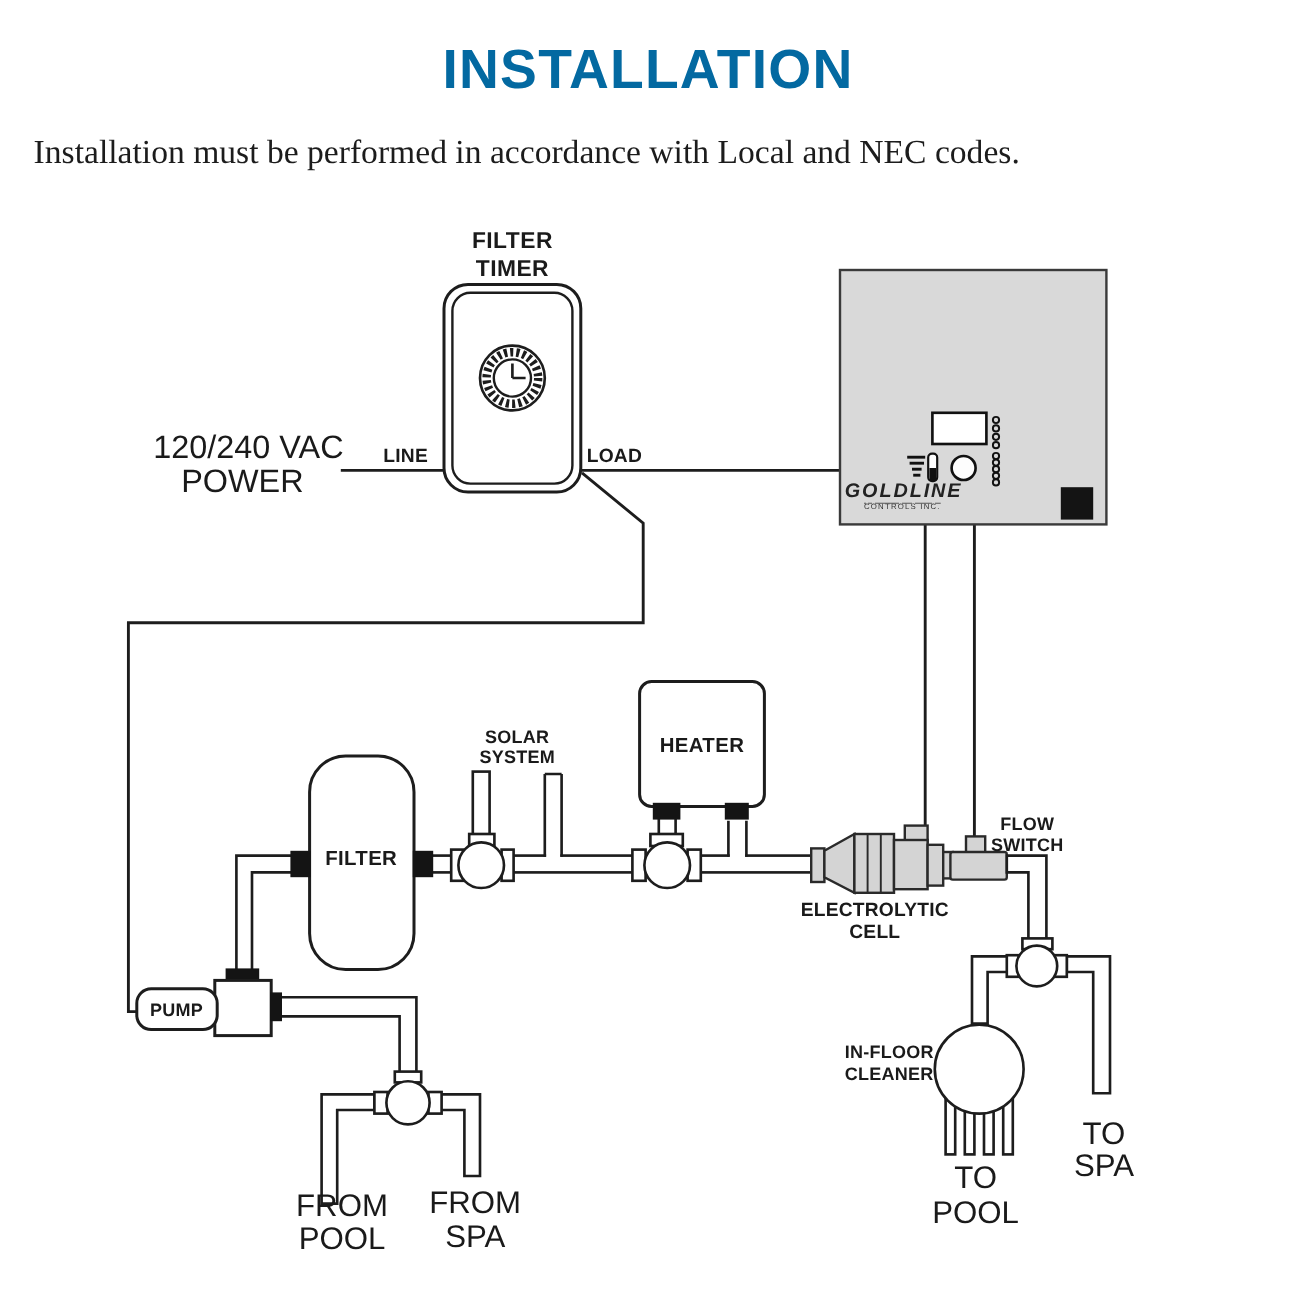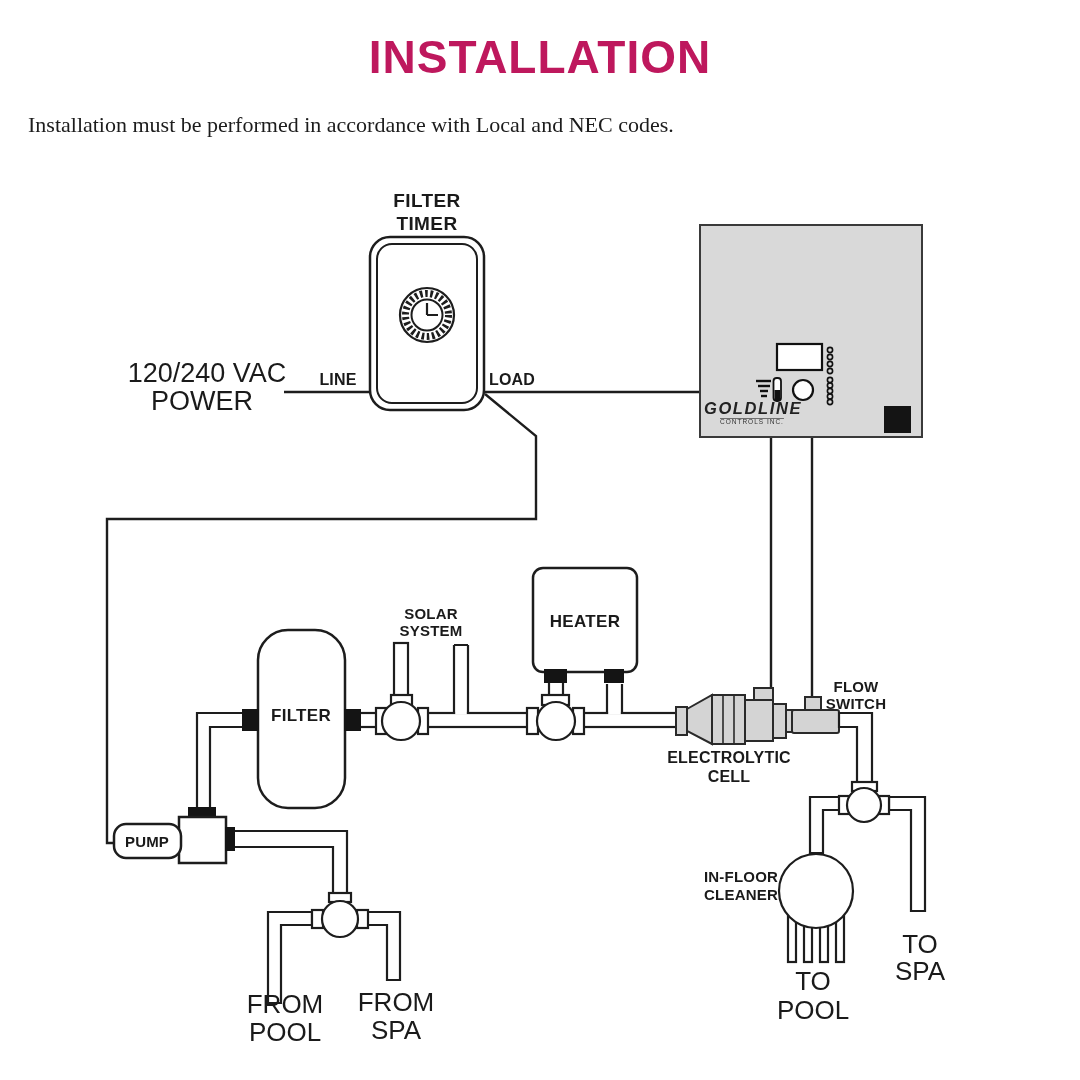--- a/index.html
+++ b/index.html
@@ -1,22 +1,22 @@
 <!DOCTYPE html>
 <html><head>
 <meta charset="utf-8">
 <style>
   html,body{margin:0;padding:0;background:#ffffff;}
   .page{position:relative;width:1080px;height:1080px;background:#ffffff;overflow:hidden;
         font-family:"Liberation Sans",sans-serif;color:#1a1a1a;}
   .title{position:absolute;left:0;top:30px;width:1080px;text-align:center;margin:0;
          font-family:"Liberation Sans",sans-serif;font-weight:bold;font-size:46px;
-         letter-spacing:1px;color:#be185d;}
+         letter-spacing:1px;color:#0369a1;}
   .subtitle{position:absolute;left:28px;top:112px;width:1000px;margin:0;
-            font-family:"Liberation Serif",serif;font-size:22px;color:#1c1c1c;}
+            font-family:"Liberation Serif",serif;font-size:28px;color:#1c1c1c;}
   svg{position:absolute;left:0;top:0;}
   svg text{font-family:"Liberation Sans",sans-serif;fill:#1a1a1a;}
   .wire{stroke:#1d1d1d;stroke-width:2.4;fill:none;}
   .pipe{fill:#ffffff;stroke:#1d1d1d;stroke-width:2.2;}
   .pipefill{fill:#ffffff;stroke:none;}
   .pline{stroke:#1d1d1d;stroke-width:2.2;fill:none;}
   .gray{fill:#d4d4d4;stroke:#2a2a2a;stroke-width:2;}
   .panel{fill:#d9d9d9;stroke:#3a3a3a;stroke-width:2;}
   .blk{fill:#141414;stroke:none;}
   .box{fill:#ffffff;stroke:#1d1d1d;stroke-width:2.5;}

